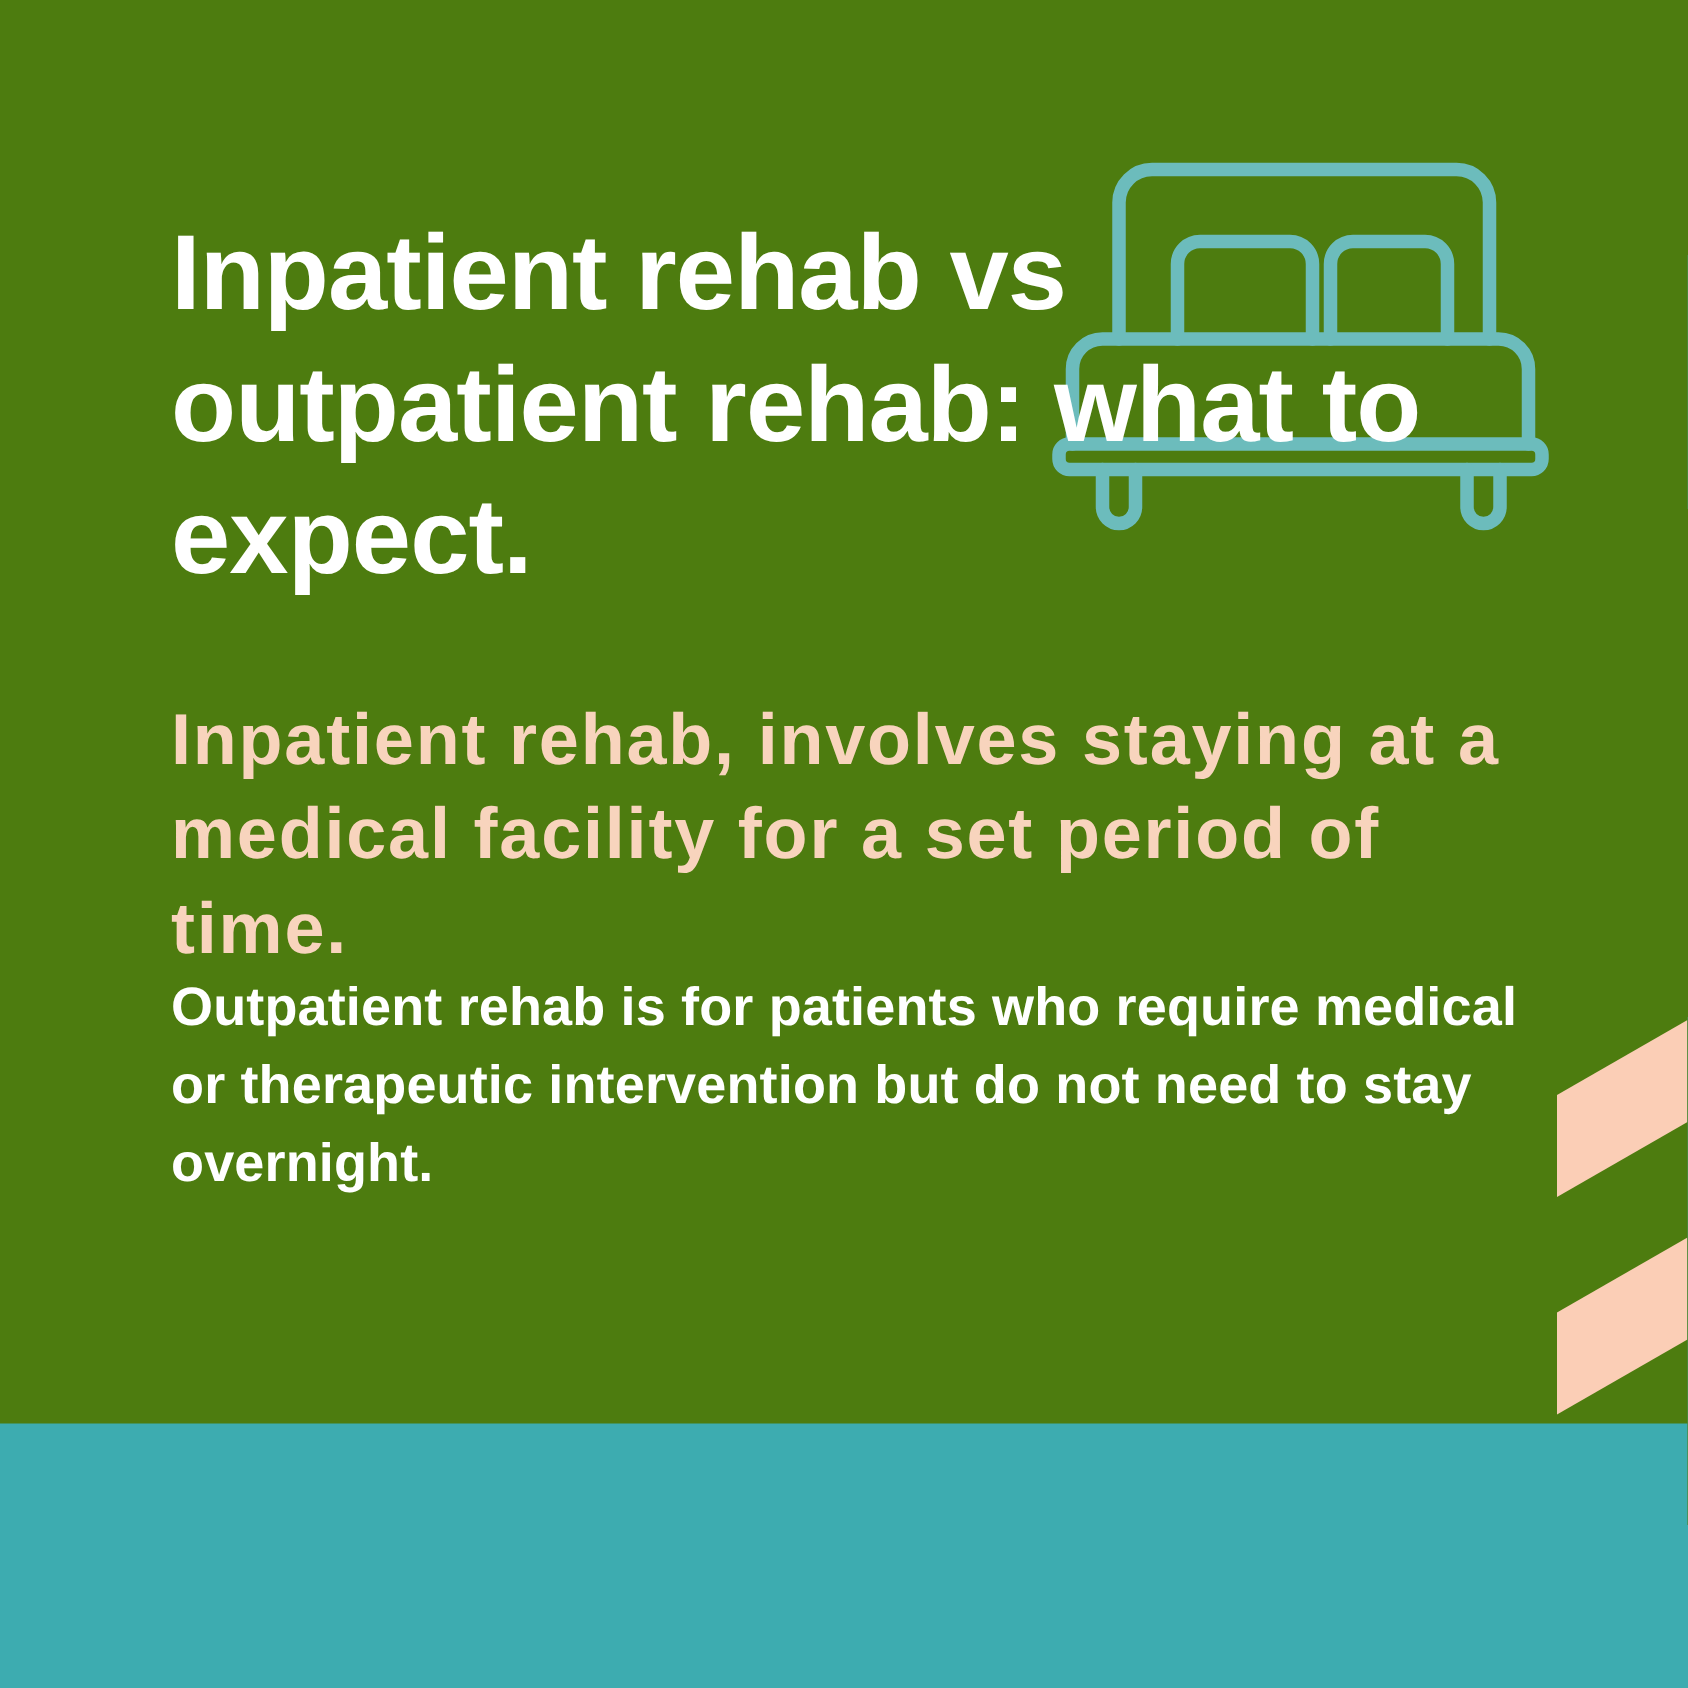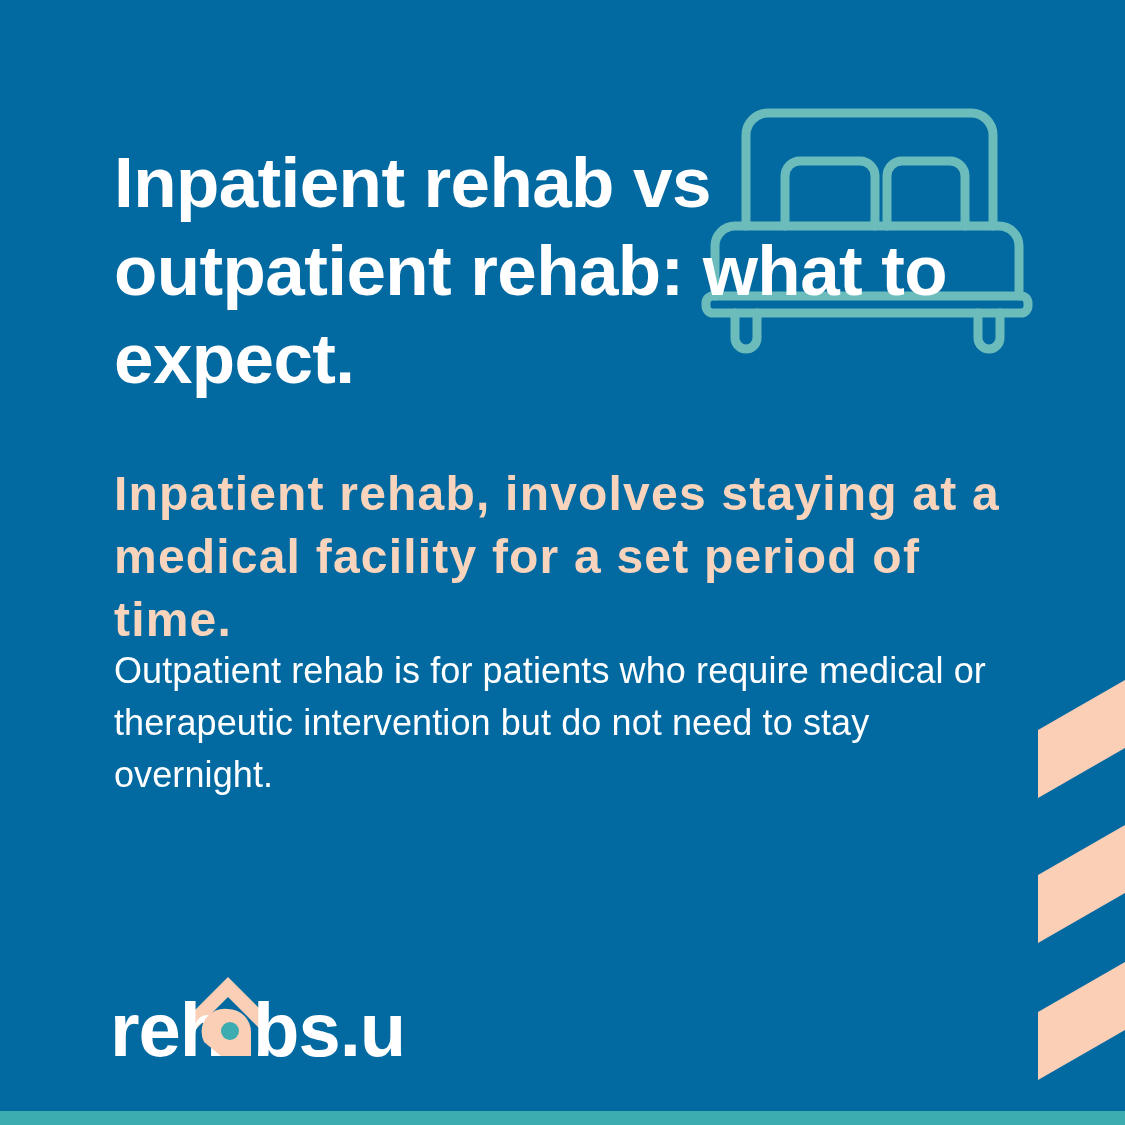--- a/index.html
+++ b/index.html
@@ -10,22 +10,22 @@
     width: 1125px;
     height: 1125px;
     overflow: hidden;
     font-family: "Liberation Sans", sans-serif;
     background: #3dacb0;
   }
 
   #canvas {
     position: relative;
     width: 1125px;
-    height: 1111px;
-    background: #0369a1;
+    height: 949px;
+    background: #4d7c0f;
     overflow: hidden;
   }
 
   
   .bed-icon {
     position: absolute;
     left: 697px;
     top: 104px;
     width: 340px;
     height: 260px;
@@ -80,21 +80,21 @@
   }
 
   .body-copy {
     position: absolute;
     top: 645px;
     left: 0;
     width: 920px;
     margin: 0;
     color: #ffffff;
     font-size: 36px;
-    font-weight: 400;
+    font-weight: 700;
     line-height: 52px;
     letter-spacing: 0.1px;
     white-space: pre-line;
   }
 
   
   .logo {
     position: absolute;
     left: 110px;
     top: 968px;

